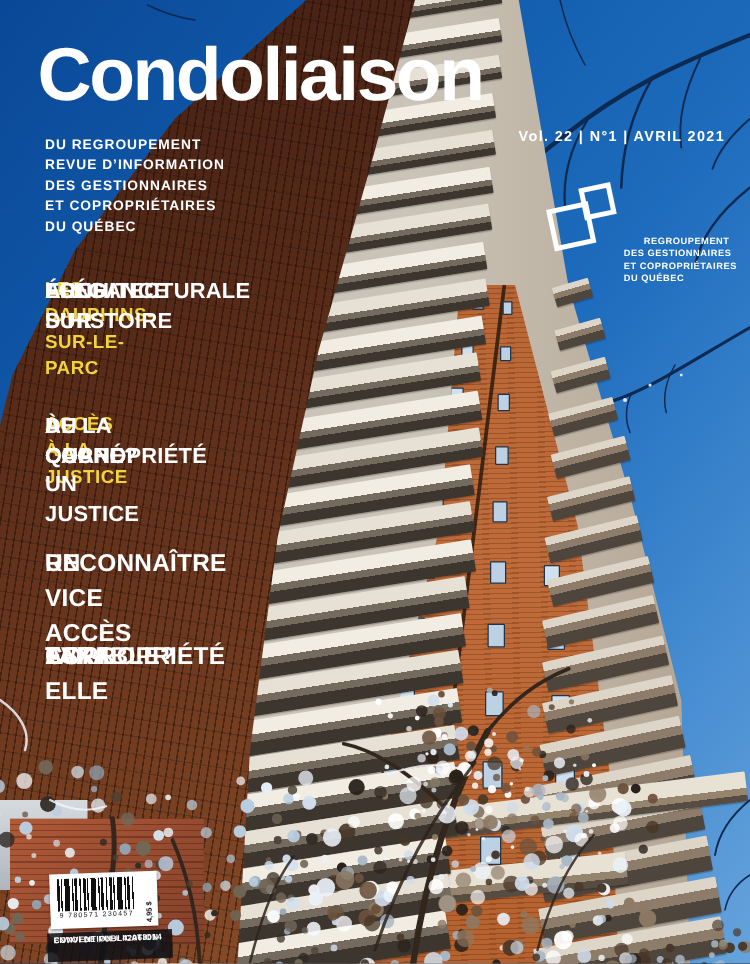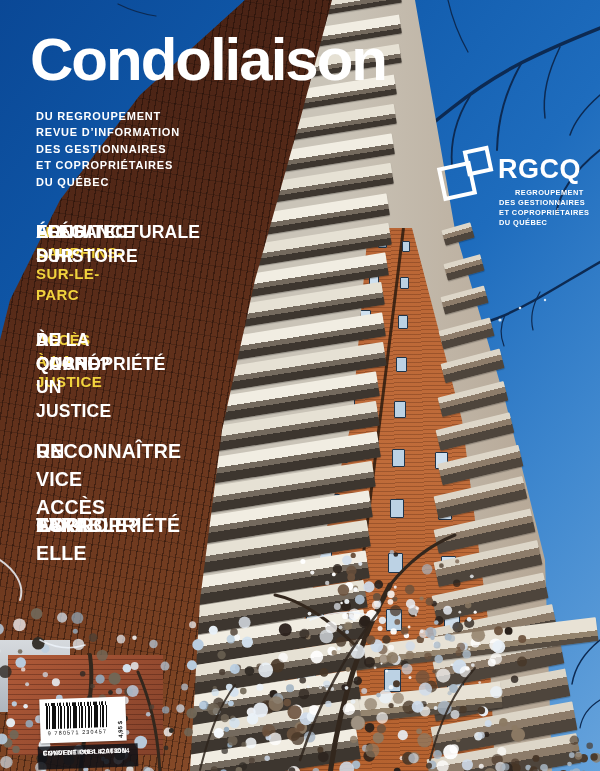--- a/index.html
+++ b/index.html
@@ -662,25 +662,25 @@
   <div class="title">Condoliaison</div>
 
   <div class="tagline">
     <span style="position:static;display:block;">DU REGROUPEMENT</span>
     <span style="position:static;display:block;">REVUE D’INFORMATION</span>
     <span style="position:static;display:block;">DES GESTIONNAIRES</span>
     <span style="position:static;display:block;">ET COPROPRIÉTAIRES</span>
     <span style="position:static;display:block;">DU QUÉBEC</span>
   </div>
 
+  <div class="issue">Vol. 22 | N°1 | AVRIL 2021</div>
 
   <div class="logo">
     <div class="sq sq-big"></div>
     <div class="sq sq-small"></div>
-    <div class="logo-name">RGCQ</div>
     <div class="logo-tag">
       <span style="position:static;display:block;margin-left:16px;">REGROUPEMENT</span>
       <span style="position:static;display:block;">DES GESTIONNAIRES</span>
       <span style="position:static;display:block;">ET COPROPRIÉTAIRES</span>
       <span style="position:static;display:block;">DU QUÉBEC</span>
     </div>
   </div>
 
   <div class="headline" id="headline-1">
     <span class="kicker">LES DAUPHINS-SUR-LE-PARC</span>

